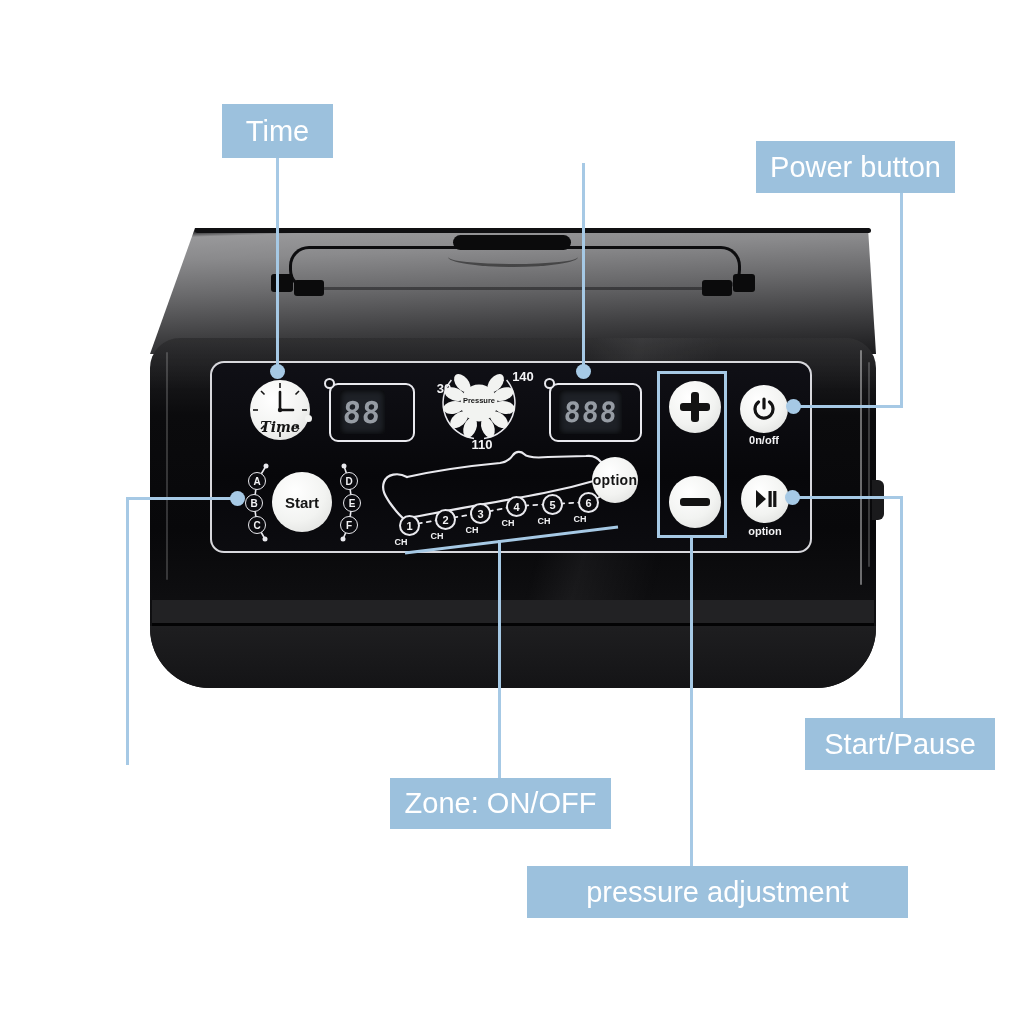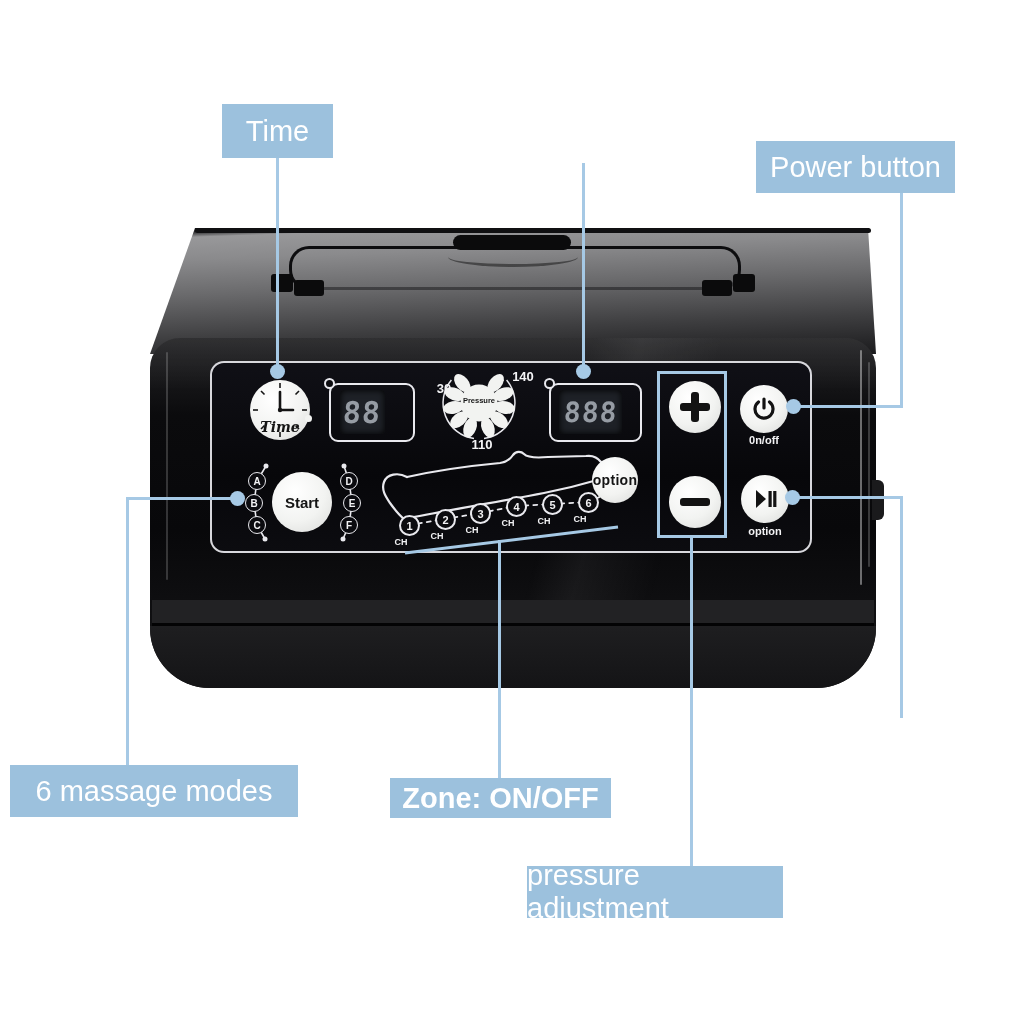--- a/index.html
+++ b/index.html
@@ -270,23 +270,23 @@
   <div class="adot" style="left:786px;top:399px;"></div>
   <div class="adot" style="left:785px;top:490px;"></div>
   <div class="adot" style="left:230px;top:491px;"></div>
 
   <div class="callout" style="left:222px;top:104px;width:111px;height:54px;">
     <span>Time</span>
   </div>
   <div class="callout" style="left:756px;top:141px;width:199px;height:52px;">
     <span>Power button</span>
   </div>
-  <div class="callout" style="left:10px;top:765px;width:288px;height:52px;">
-    <span>6 massage modes</span>
-  </div>
-  <div class="callout" style="left:390px;top:778px;width:221px;height:40px;font-weight:bold;">
+  <div class="callout" style="left:805px;top:718px;width:190px;height:52px;">
+    <span>Start/Pause</span>
+  </div>
+  <div class="callout" style="left:390px;top:778px;width:221px;height:51px;">
     <span>Zone: ON/OFF</span>
   </div>
-  <div class="callout" style="left:527px;top:866px;width:256px;height:52px;">
+  <div class="callout" style="left:527px;top:866px;width:381px;height:52px;">
     <span>pressure adjustment</span>
   </div>
 
 </div>
 
 </body></html>

